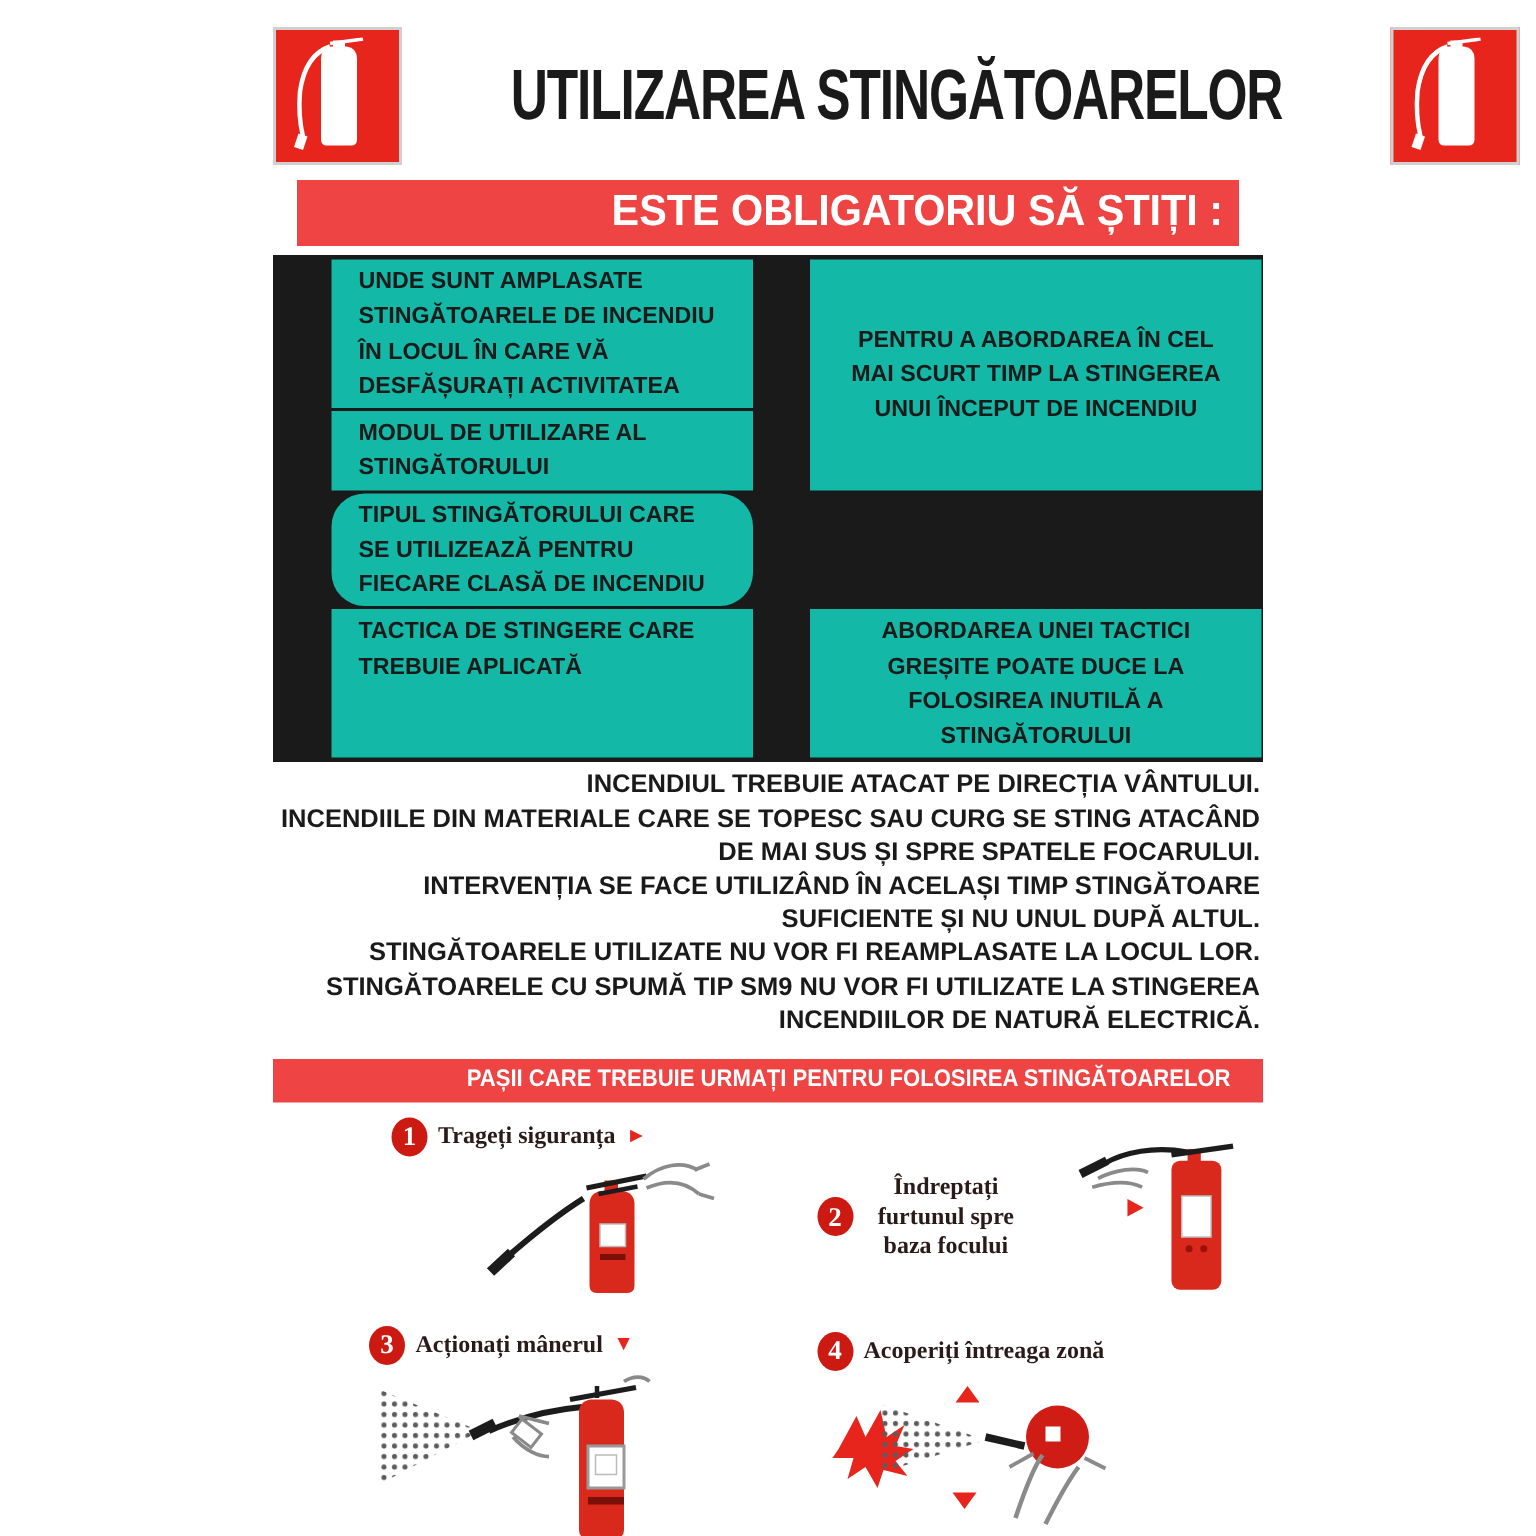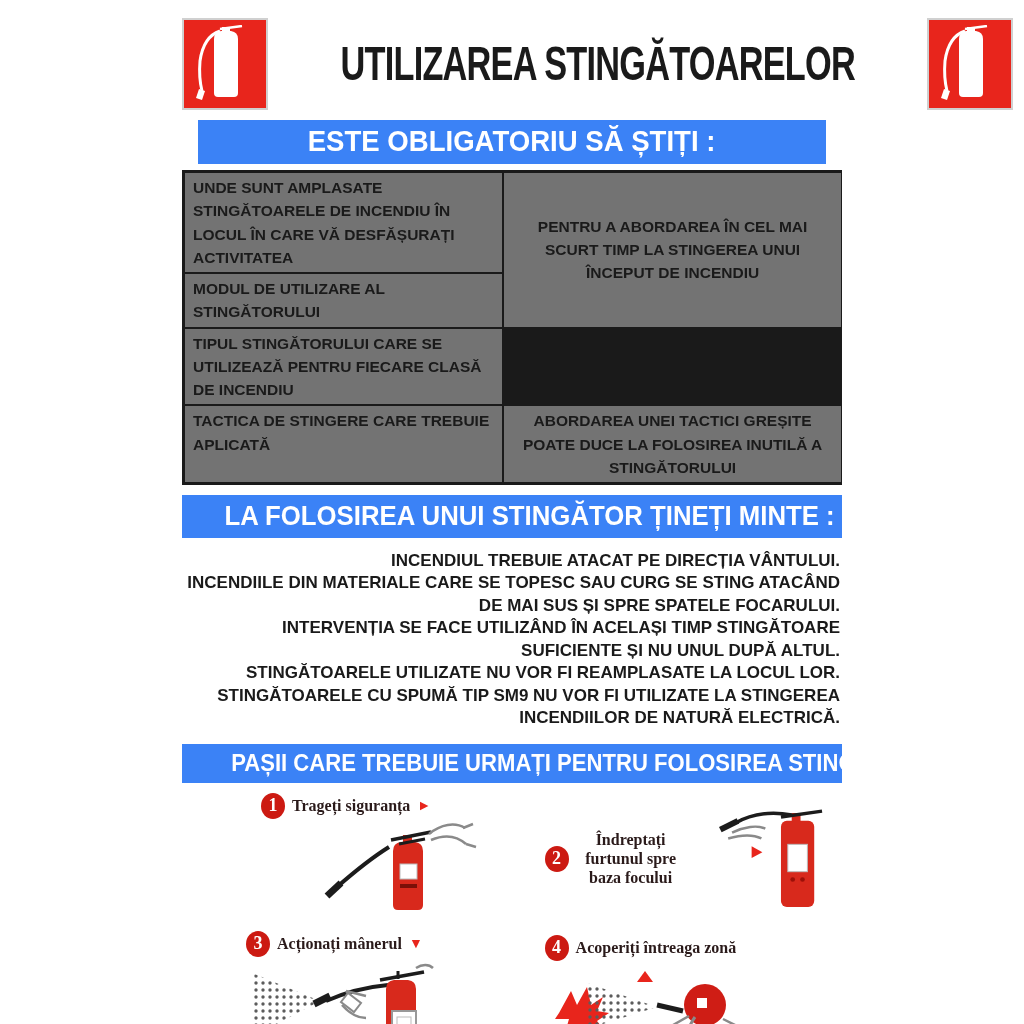--- a/index.html
+++ b/index.html
@@ -8,34 +8,34 @@
 
   .condensed { display:inline-block; white-space:nowrap; transform-origin:center; }
 
   
   .header { display:flex; align-items:center; justify-content:space-between; height:100px; margin-bottom:6px; }
   .ext-box { width:86px; height:92px; background:#e8251c; border:2px solid #d0d0d0; display:flex; align-items:center; justify-content:center; flex:0 0 auto; }
   .title { flex:1; text-align:center; font-weight:bold; font-size:44px; letter-spacing:-1px; }
   .title .condensed { transform:scale(0.78,1.08); }
 
   
-  .bar { background:#3b82f6; color:#fff; font-weight:bold; text-align:center; padding:5px 16px 6px; }
+  .bar { background:#ef4444; color:#fff; font-weight:bold; text-align:right; padding:5px 0 6px; }
   .bar1 { margin:4px 16px 6px; font-size:29px; }
   .bar1 .condensed { transform:scaleX(0.95); }
   .bar2 { margin:10px 0 8px; font-size:28px; }
   .bar2 .condensed { transform:scaleX(0.92); }
-  .bar3 { margin:8px 0 6px; font-size:24px; }
+  .bar3 { margin:8px 0 6px; font-size:16px; }
   .bar3 .condensed { transform:scaleX(0.92); }
 
   
   .know-table { display:grid; grid-template-columns:48.5% 51.5%; border:3px solid #1a1a1a; background:#1a1a1a; grid-gap:2px; }
-  .cell { background:#737373; font-weight:bold; font-size:15.5px; line-height:1.5; padding:3px 8px; }
+  .cell { background:#14b8a6; font-weight:bold; font-size:15.5px; line-height:1.5; padding:3px 18px;margin-left:36px; }
   .cell.right { text-align:center; display:flex; align-items:center; justify-content:center; }
   .c-l1 { grid-column:1; grid-row:1; } .c-l2 { grid-column:1; grid-row:2; }
-  .c-l3 { grid-column:1; grid-row:3; } .c-l4 { grid-column:1; grid-row:4; }
+  .c-l3 { grid-column:1; grid-row:3;border-radius:22px; } .c-l4 { grid-column:1; grid-row:4; }
   .c-r1 { grid-column:2; grid-row:1 / 3; } .c-r2 { grid-column:2; grid-row:3; } .c-r3 { grid-column:2; grid-row:4; }
 
   
   .reminders { padding:4px 2px 6px; text-align:right; }
   .reminders div { font-weight:bold; font-size:17px; line-height:1.32; }
 
   
   .steps { display:grid; grid-template-columns:55% 45%; padding:0 4px; }
   .step { padding:4px 0; }
   .step-head { display:flex; align-items:center; gap:7px; font-family:"Liberation Serif", serif; font-weight:bold; font-size:16px; color:#2a1a1a; }
@@ -86,23 +86,20 @@
 
   <div class="know-table">
     <div class="cell c-l1">UNDE SUNT AMPLASATE STINGĂTOARELE DE INCENDIU ÎN LOCUL ÎN CARE VĂ DESFĂȘURAȚI ACTIVITATEA</div>
     <div class="cell c-l2">MODUL DE UTILIZARE AL STINGĂTORULUI</div>
     <div class="cell c-l3">TIPUL STINGĂTORULUI CARE SE UTILIZEAZĂ PENTRU FIECARE CLASĂ DE INCENDIU</div>
     <div class="cell c-l4">TACTICA DE STINGERE CARE TREBUIE APLICATĂ</div>
     <div class="cell right c-r1">PENTRU A ABORDAREA ÎN CEL MAI SCURT TIMP LA STINGEREA UNUI ÎNCEPUT DE INCENDIU</div>
     <div class="cell right c-r3">ABORDAREA UNEI TACTICI GREȘITE POATE DUCE LA FOLOSIREA INUTILĂ A STINGĂTORULUI</div>
   </div>
 
-  <div class="bar bar2">
-    <span class="condensed">LA FOLOSIREA UNUI STINGĂTOR ȚINEȚI MINTE :</span>
-  </div>
 
   <div class="reminders">
     <div>INCENDIUL TREBUIE ATACAT PE DIRECȚIA VÂNTULUI.</div>
     <div>INCENDIILE DIN MATERIALE CARE SE TOPESC SAU CURG SE STING ATACÂND DE MAI SUS ȘI SPRE SPATELE FOCARULUI.</div>
     <div>INTERVENȚIA SE FACE UTILIZÂND ÎN ACELAȘI TIMP STINGĂTOARE SUFICIENTE ȘI NU UNUL DUPĂ ALTUL.</div>
     <div>STINGĂTOARELE UTILIZATE NU VOR FI REAMPLASATE LA LOCUL LOR.</div>
     <div>STINGĂTOARELE CU SPUMĂ TIP SM9 NU VOR FI UTILIZATE LA STINGEREA INCENDIILOR DE NATURĂ ELECTRICĂ.</div>
   </div>
 
   <div class="bar bar3">

